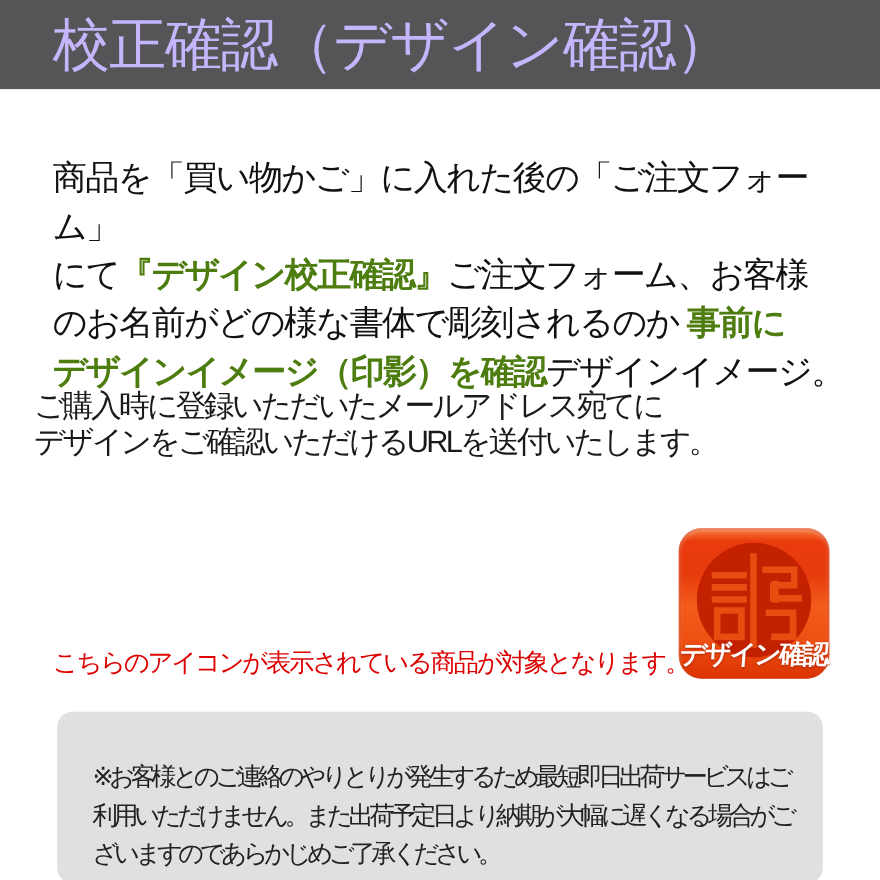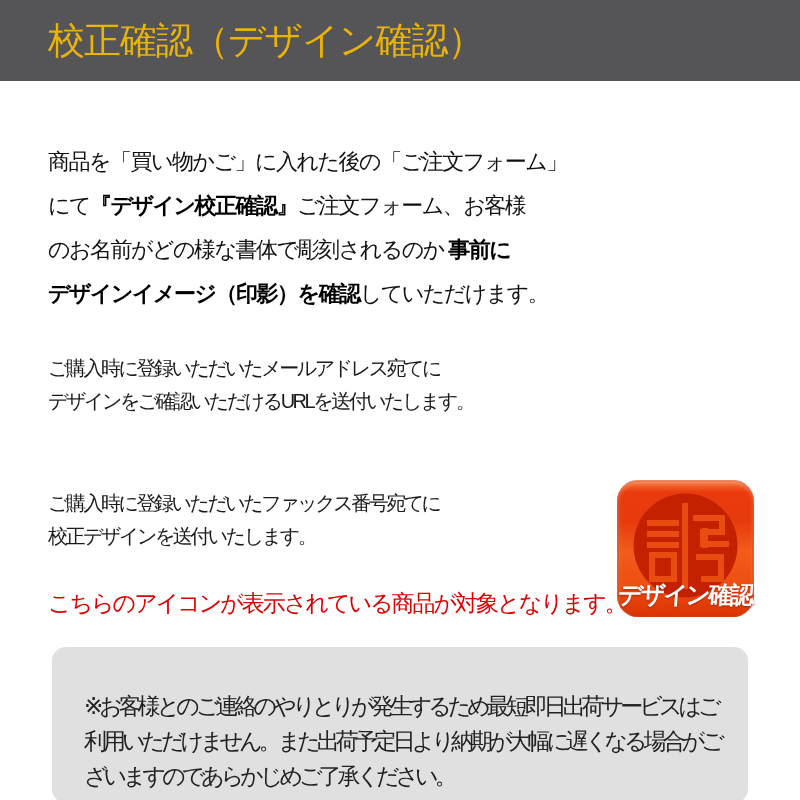--- a/index.html
+++ b/index.html
@@ -14,44 +14,44 @@
 
   
   .header {
     position: absolute; top: 0; left: 0;
     width: 800px; height: 81px;
     background: #555456;
   }
   .header-title {
     position: absolute; left: 48px; top: 50%;
     transform: translateY(-50%);
-    font-size: 37px; color: #eab308;
+    font-size: 52px; color: #c4b5fd;
     white-space: nowrap; letter-spacing: -1px;
   }
 
   
   .intro {
     position: absolute; left: 48px; top: 96px;
     width: 732px;
-    font-size: 22px; line-height: 44px;
+    font-size: 31px; line-height: 44px;
     letter-spacing: -1.5px;
     white-space: pre-line;
   }
-  .hl { color: #000000; font-weight: bold; text-align: right; }
+  .hl { color: #4d7c0f; font-weight: bold; text-align: right; }
 
   
   .section-heading {
     position: absolute; left: 48px;
     font-size: 34px; font-weight: bold;
     letter-spacing: -1px; white-space: nowrap;
     color: #0a0a0a;
   }
   .section-body {
-    position: absolute; left: 48px;
-    font-size: 20px; line-height: 33px;
+    position: absolute; left: 31px;
+    font-size: 28px; line-height: 33px;
     letter-spacing: -2.5px;
     white-space: pre-line;
     color: #1a1a1a;
   }
   #sec1-heading { top: 295px; }
   #sec1-body   { top: 352px; }
   #sec2-heading { top: 435px; }
   #sec2-body   { top: 487px; }
 
   
@@ -111,28 +111,26 @@
 <div class="stage">
 
   <div class="header">
     <div class="header-title">校正確認（デザイン確認）</div>
   </div>
 
   <div class="intro">
     <span>商品を「買い物かご」に入れた後の「ご注文フォーム」
 にて</span><span class="hl">『デザイン校正確認』</span><span>ご注文フォーム、お客様
 のお名前がどの様な書体で彫刻されるのか </span><span class="hl">事前に
-デザインイメージ（印影）を確認</span><span>していただけます。</span>
+デザインイメージ（印影）を確認</span><span>デザインイメージ。</span>
   </div>
 
   <div id="sec1-body" class="section-body">ご購入時に登録いただいたメールアドレス宛てに
 デザインをご確認いただけるURLを送付いたします。</div>
 
-  <div id="sec2-body" class="section-body">ご購入時に登録いただいたファックス番号宛てに
-校正デザインを送付いたします。</div>
 
   <div class="caption">
     <span>こちらのアイコンが表示されている商品が対象となります。</span><span class="arrow">▶</span>
   </div>
 
   <div class="stamp-icon">
     <svg class="stamp-seal" viewBox="0 0 105 105">
       <circle cx="52.5" cy="52.5" r="52" fill="#c32100"></circle>
       <g stroke="#e84c10" stroke-width="6" fill="none" stroke-linecap="square">
         <path d="M17 30 h26"></path>

